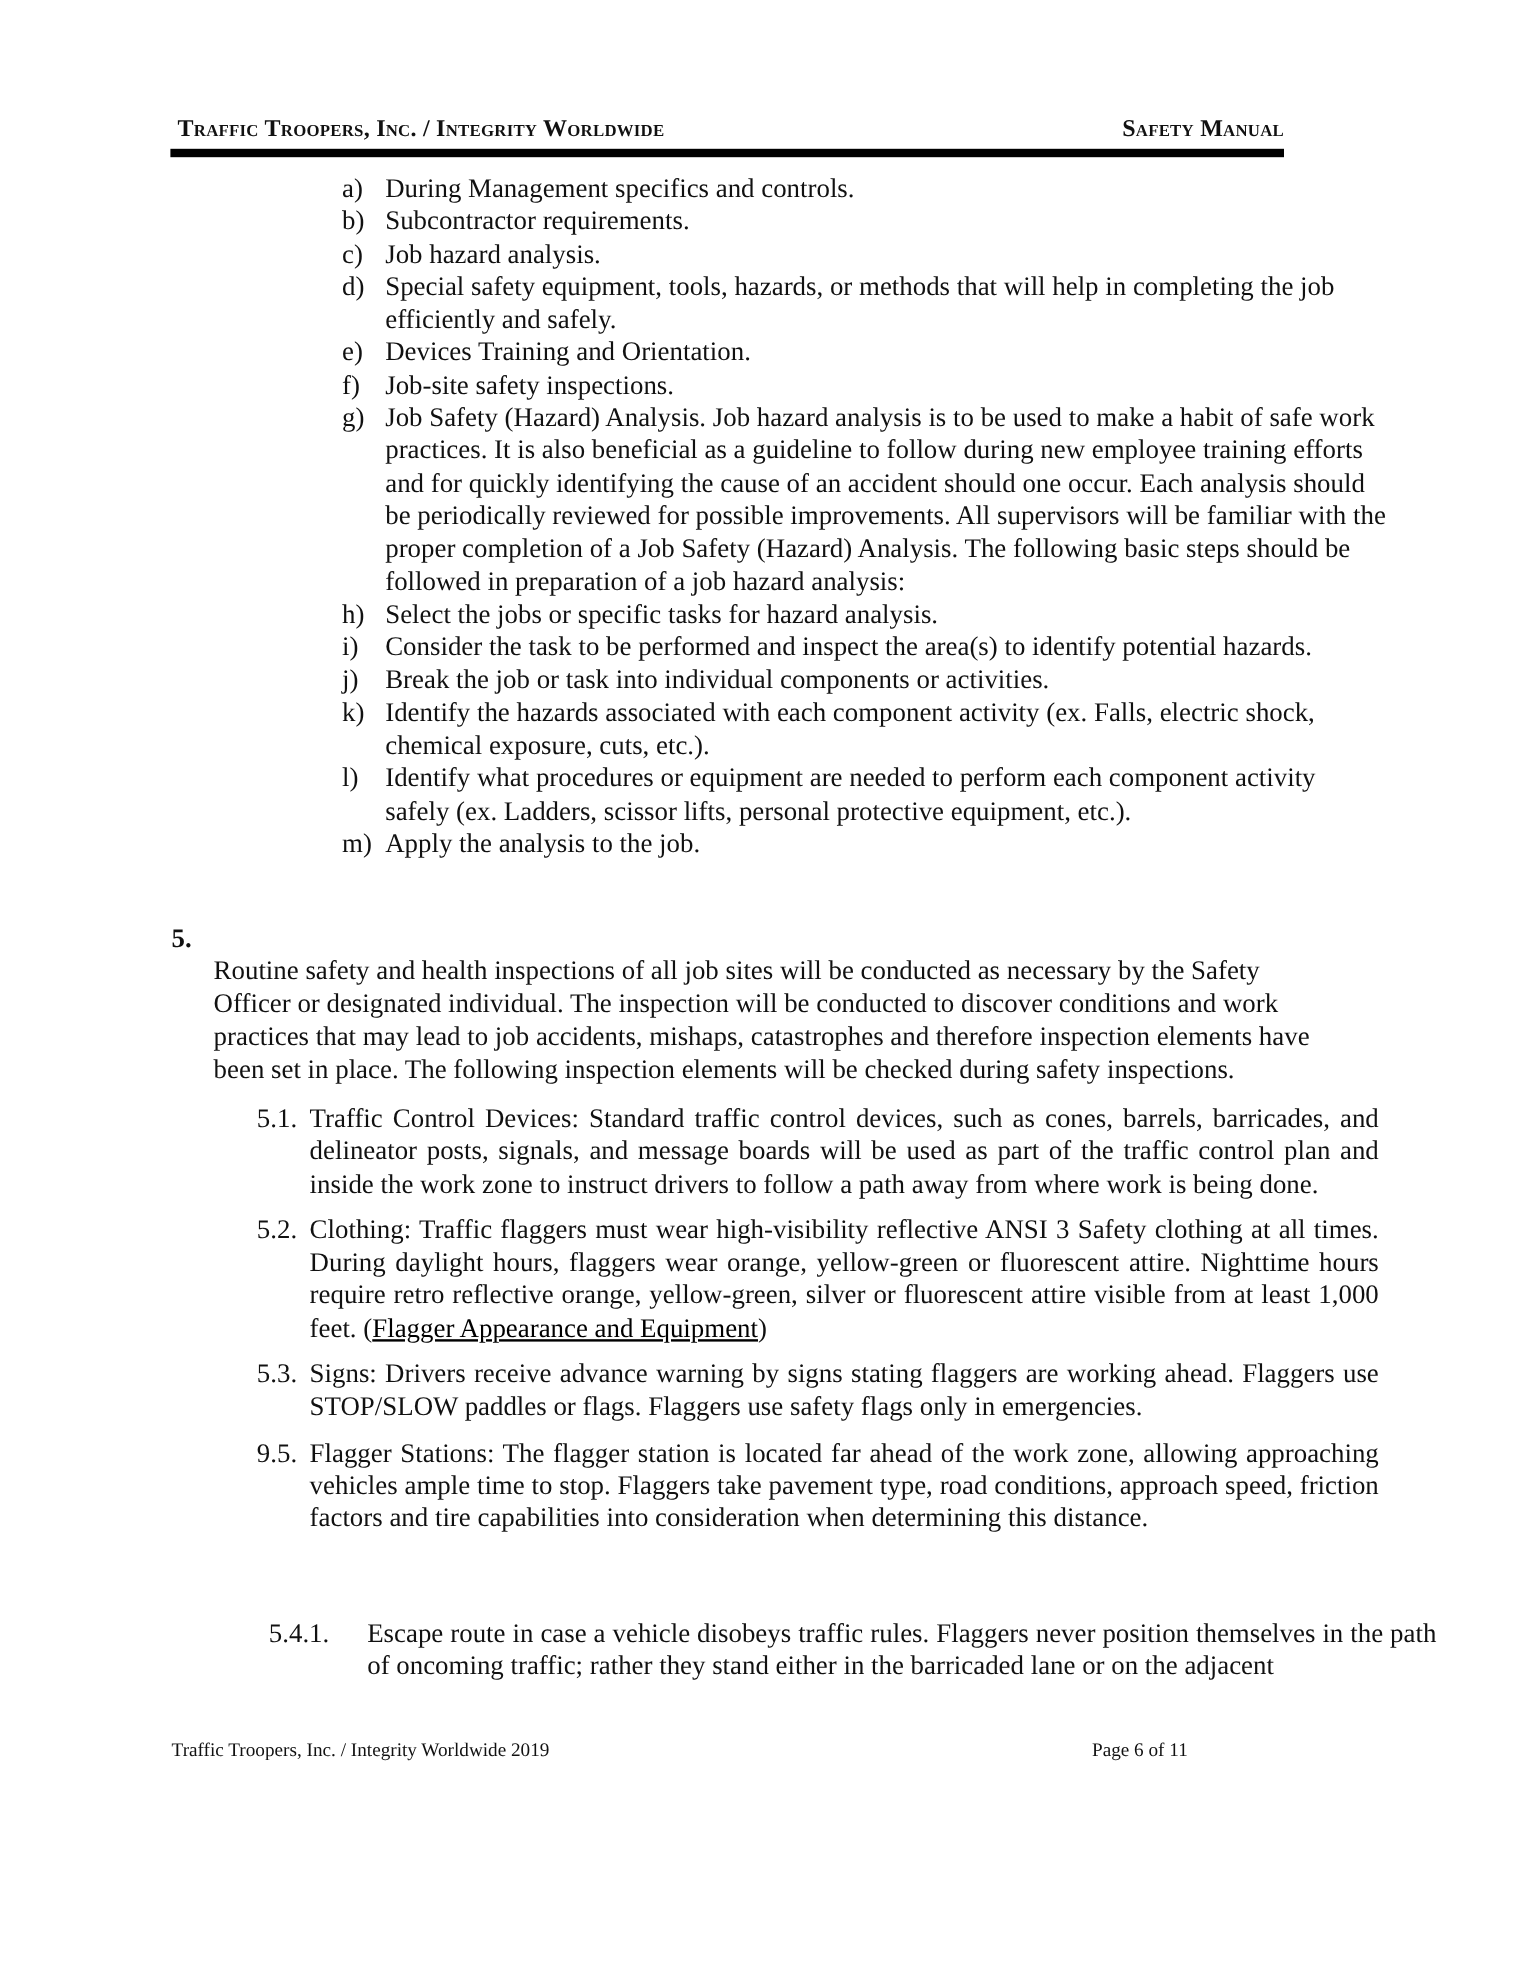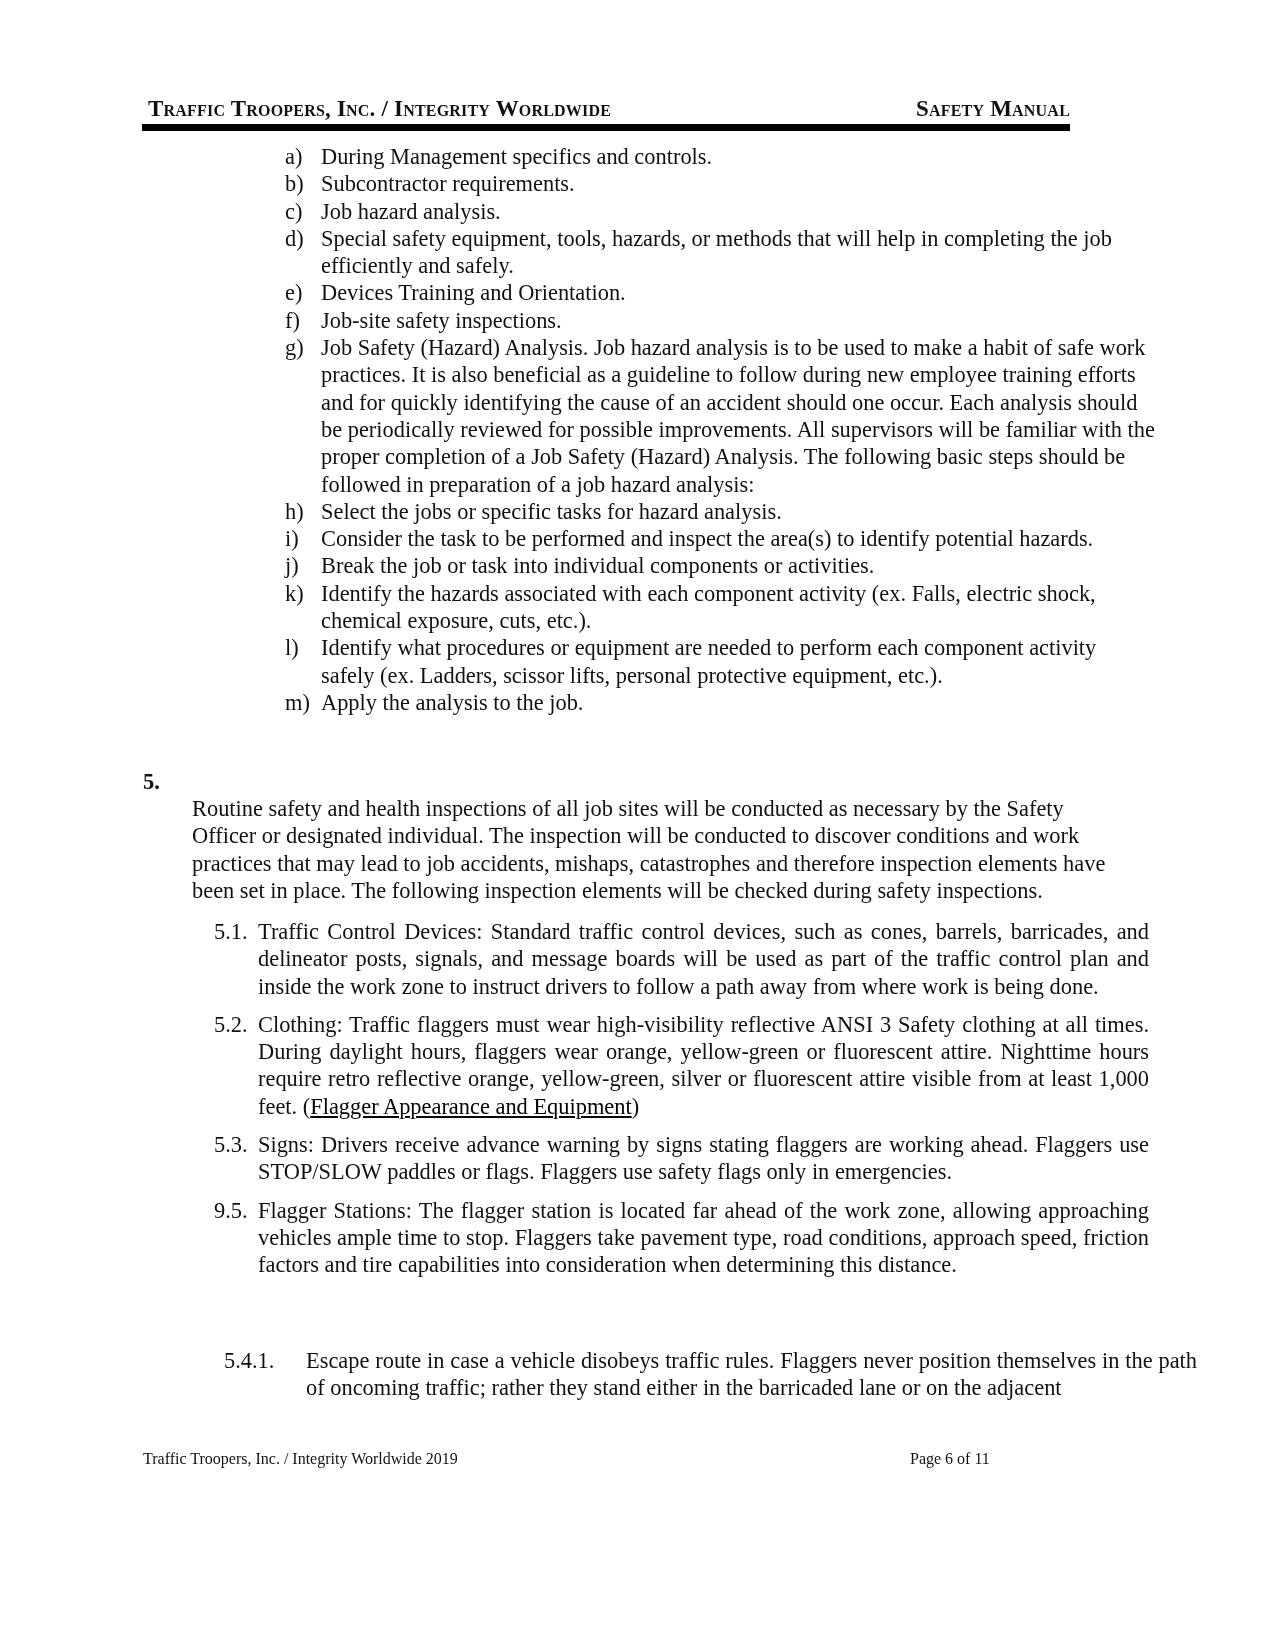--- a/index.html
+++ b/index.html
@@ -2,37 +2,37 @@
 <html><head>
 <meta charset="utf-8">
 <style>
   html, body { margin: 0; padding: 0; background: #ffffff; }
   body { width: 1275px; height: 1650px; position: relative; overflow: hidden;
          font-family: "Liberation Serif", "DejaVu Serif", serif; color: #111; }
   .page { position: absolute; left: 0; top: 0; width: 1275px; height: 1650px; }
 
   .header { position: absolute; left: 148px; top: 96px; width: 922px; height: 24px; }
   .header-left, .header-right { position: absolute; top: 0; font-weight: bold;
-         font-variant: small-caps; font-size: 23px; letter-spacing: 0.2px; }
+         font-variant: small-caps; font-size: 20px; letter-spacing: 0.2px; }
   .header-left { left: 0; }
   .header-right { right: 0; text-align: right; }
   .header-rule { position: absolute; left: 142px; top: 124px; width: 928px; height: 7px; background: #000; }
 
   .body-text { font-size: 22.4px; line-height: 27.3px; }
 
   .alpha-list { position: absolute; left: 285px; top: 143px; width: 870px; }
   .alpha-item { display: flex; }
   .alpha-marker { width: 36px; flex: none; }
   .alpha-text { flex: 1; }
 
   .section { position: absolute; left: 143px; top: 768px; width: 1010px; }
   .section-heading { display: flex; font-weight: bold; font-size: 22.4px; line-height: 27px; }
   .section-num { width: 35px; flex: none; }
   .section-title { font-variant: small-caps; }
-  .section-intro { margin-left: 49px; width: 930px; }
+  .section-intro { margin-left: 35px; width: 930px; }
 
   .sub-list { position: absolute; left: 214px; top: 918px; width: 935px; }
   .sub-item { display: flex; margin-bottom: 11px; }
   .sub-marker { width: 44px; flex: none; }
   .sub-text { flex: 1; text-align: justify; }
 
   .subsub-item { position: absolute; left: 176px; top: 1347px; width: 973px; display: flex; margin-left: 48px; }
   .subsub-marker { width: 82px; flex: none; }
   .subsub-text { flex: 1; text-align: justify; }
 

